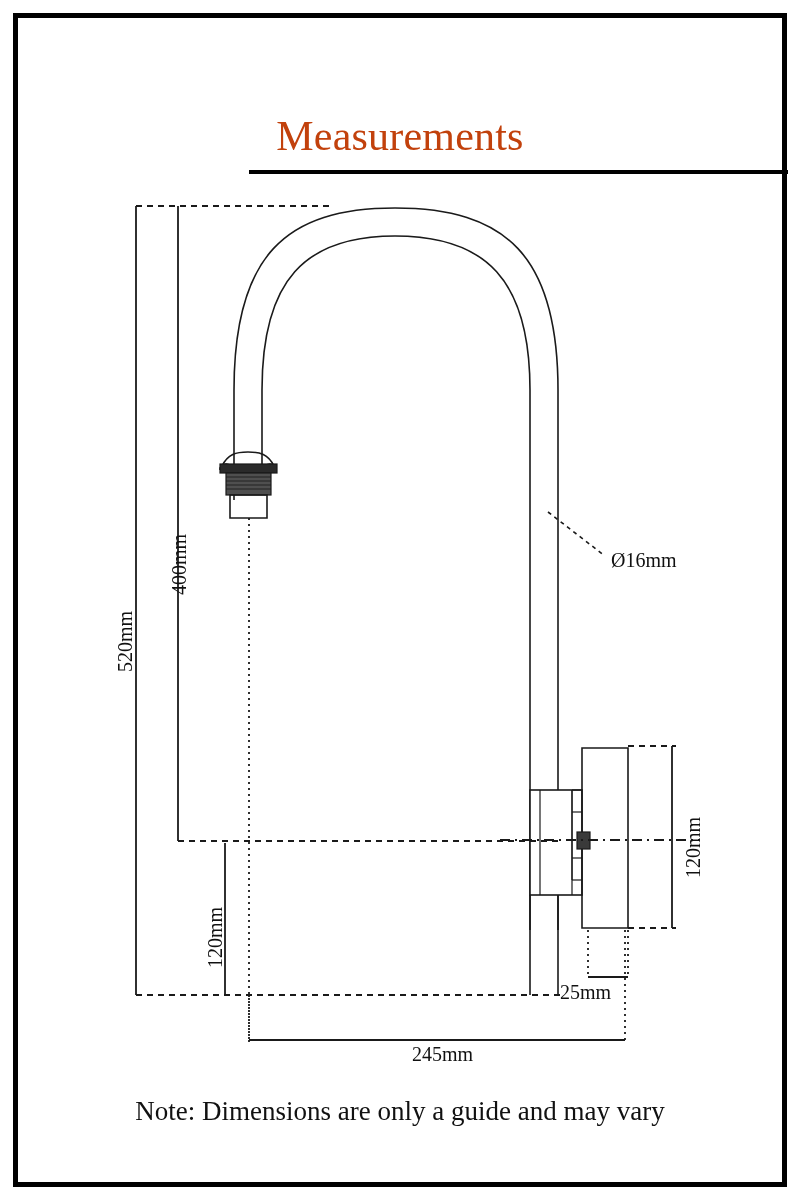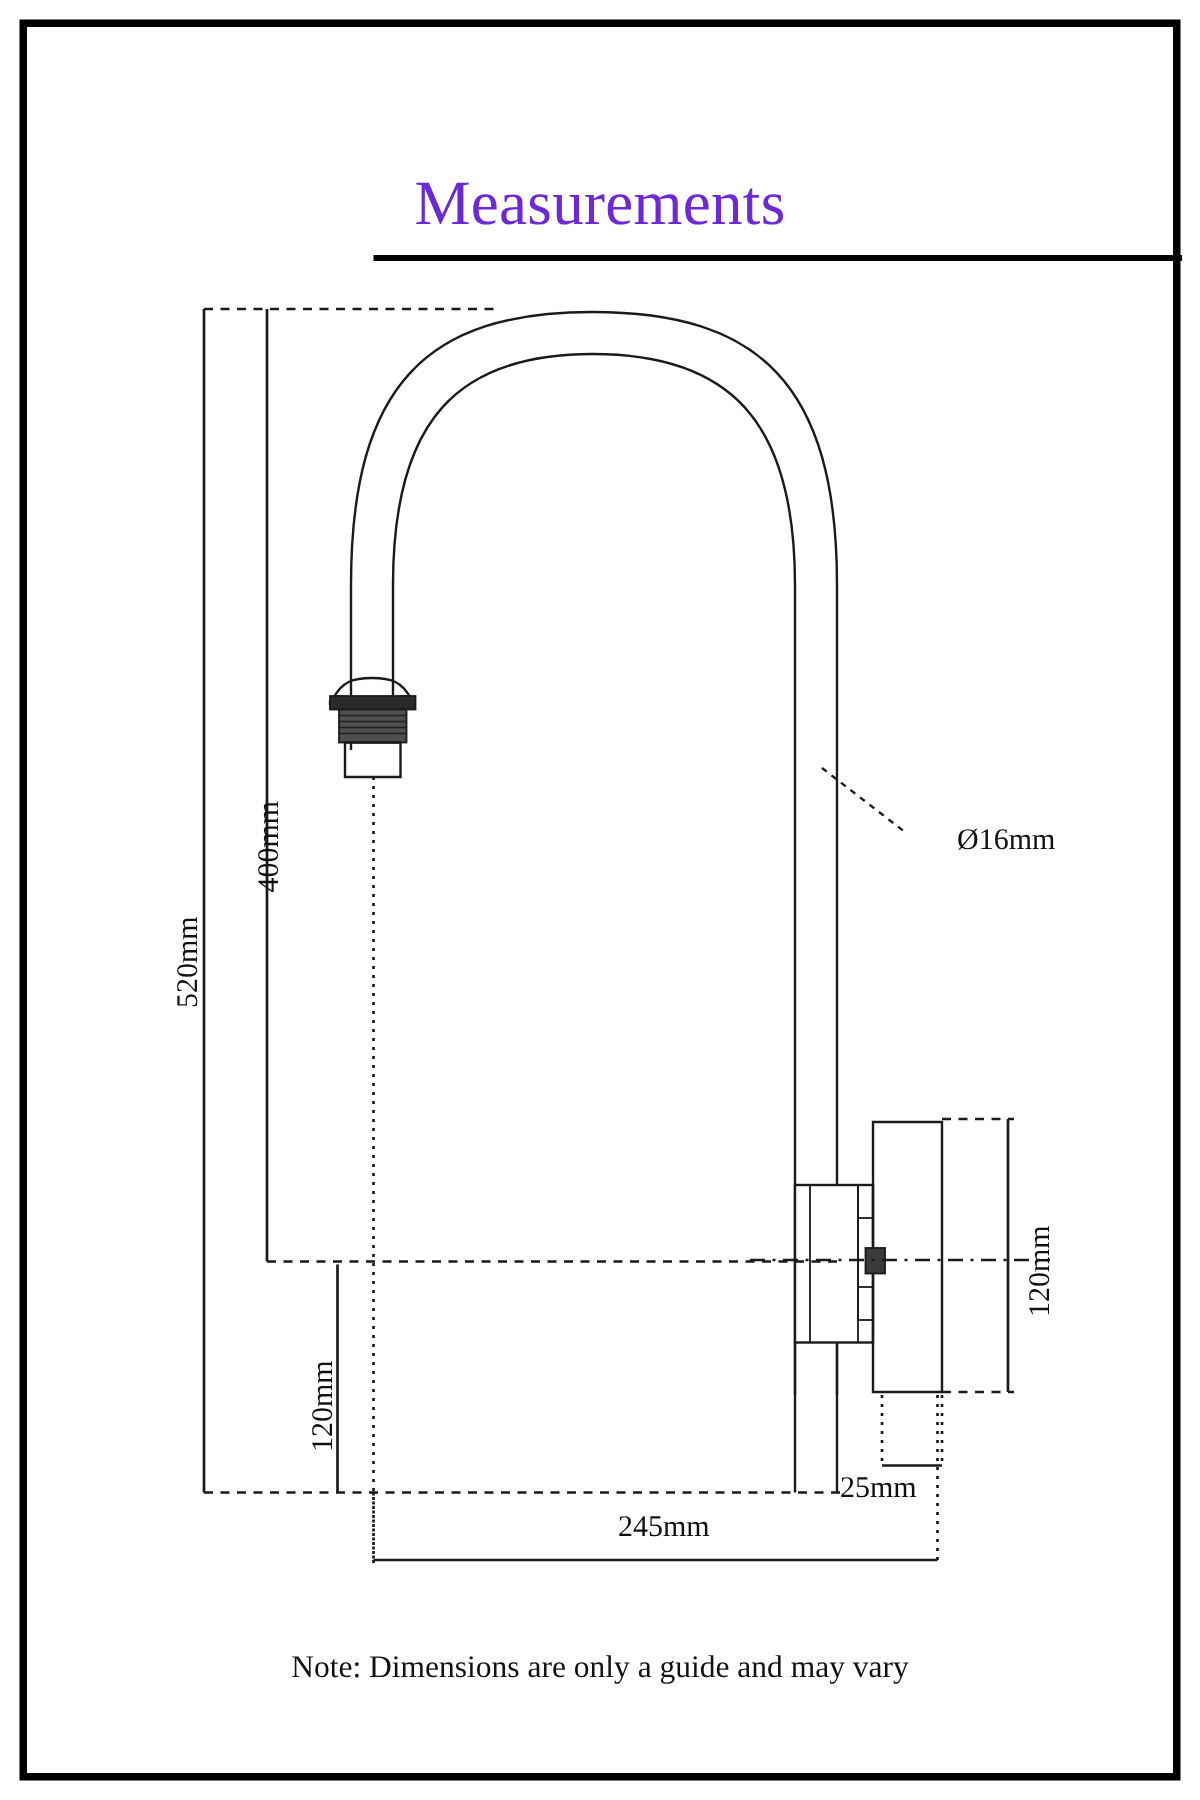--- a/index.html
+++ b/index.html
@@ -30,21 +30,21 @@
   
   #title {
     position: absolute;
     left: 0;
     top: 112px;
     width: 800px;
     text-align: center;
     font-size: 42px;
     font-weight: normal;
     letter-spacing: 0.2px;
-    color: #6d28d9;
+    color: #c2410c;
     line-height: 48px;
   }
   #title-rule {
     position: absolute;
     left: 249px;
     top: 170px;
     width: 539px;
     height: 4px;
     background: #000000;
   }
@@ -69,21 +69,21 @@
     transform-origin: left top;
     transform: rotate(-90deg);
   }
   
   #note {
     position: absolute;
     left: 60px;
     top: 1096px;
     width: 680px;
     text-align: center;
-    font-size: 21px;
+    font-size: 27px;
     line-height: 30px;
     color: #111111;
   }
 </style>
 </head>
 <body>
 
 <div id="page">
 
   <div id="frame"></div>
@@ -203,21 +203,21 @@
   <div class="dim-label dim-vert" style="left:115px; top:672px;">520mm</div>
 
   <div class="dim-label dim-vert" style="left:169px; top:595px;">400mm</div>
 
   <div class="dim-label dim-vert" style="left:205px; top:968px;">120mm</div>
 
   <div class="dim-label dim-vert" style="left:683px; top:878px;">120mm</div>
 
   <div class="dim-label" style="left:560px; top:982px;">25mm</div>
 
-  <div class="dim-label" style="left:412px; top:1008px;">245mm</div>
-
-  <div class="dim-label" style="left:638px; top:550px;">Ø16mm</div>
+  <div class="dim-label" style="left:412px; top:1044px;">245mm</div>
+
+  <div class="dim-label" style="left:611px; top:550px;">Ø16mm</div>
 
   <div id="note">
     <div>Note: Dimensions are only a guide and may vary</div>
   </div>
 
 </div>
 
 </body></html>

